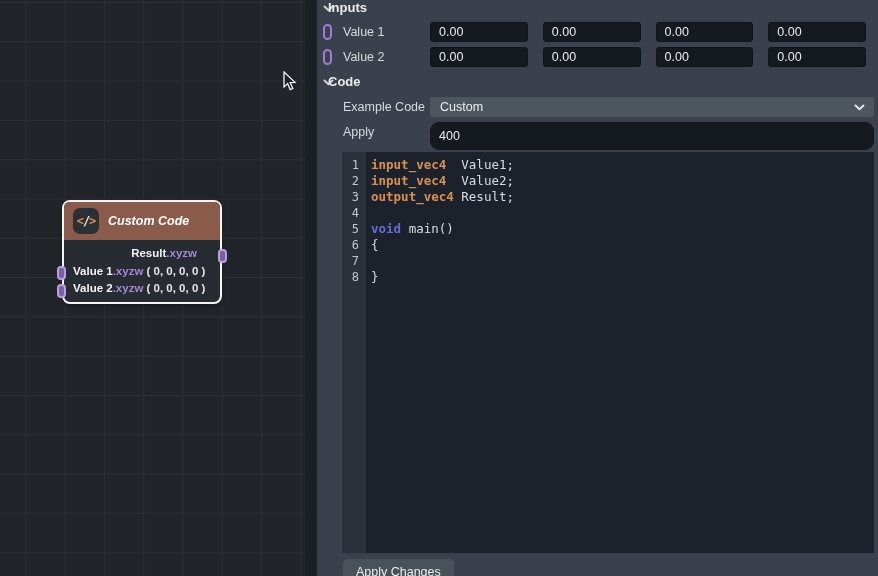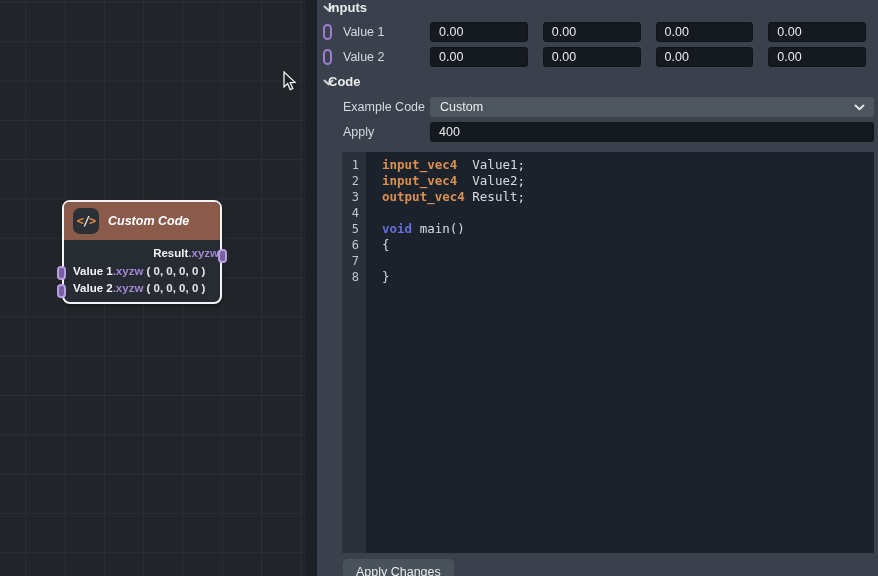--- a/index.html
+++ b/index.html
@@ -32,21 +32,21 @@
   .node-icon {
     width:26px; height:26px; border-radius:7px; background:#2b2f36;
     display:flex; align-items:center; justify-content:center;
     font-family:"DejaVu Sans Mono", monospace; font-weight:bold; font-size:12px; letter-spacing:-1px;
   }
   .node-icon .bracket { color:#e78c3a; }
   .node-icon .slash   { color:#e6e7e9; }
   .node-title { color:#ffffff; font-weight:bold; font-size:12.5px;font-style:italic; }
   .node-body { padding-top:5px; }
   .prow { height:17.5px; line-height:17.5px; font-size:11.5px; white-space:nowrap; }
-  .prow.out { text-align:right; padding-right:1px; }
+  .prow.out { text-align:right; padding-right:23px; }
   .prow.in  { padding-left:9px; }
   .pname  { color:#f2f3f5; font-weight:bold; }
   .psuffix{ color:#a289d4; font-weight:bold; }
   .pvalue { color:#e4e6e9; font-weight:bold; }
   .pill {
     position:absolute; width:9px; height:14px; background:#7a5fa2;
     border:2px solid #b7a0e2; border-radius:4px;
   }
   .pill.p-out { right:-7px; top:47px; }
   .pill.p-in1 { left:-7px;  top:64px; }
@@ -80,37 +80,37 @@
 
   .field-row { position:absolute; left:0; width:100%; height:20px; }
   .fr-example { top:97px;padding-left:40px; } .fr-height { top:122px; }
   .dropdown {
     position:absolute; left:113px; right:4px; top:0; height:20px; background:#4d555f;
     border-radius:3px; color:#eceef0; font-size:12.5px; line-height:20px; padding:0 10px;
     cursor:default;
   }
   .dropdown .dd-chev { position:absolute; right:9px; top:7px; }
   .text-field {
-    position:absolute; left:113px; right:4px; top:0; height:20px; background:#151a21;
-    border:1px solid #10141a; border-radius:3px; color:#e9ebed; font-size:12.5px;
+    position:absolute; left:113px; right:4px; top:0; height:28px; background:#151a21;
+    border:1px solid #10141a; border-radius:9px; color:#e9ebed; font-size:12.5px;
     padding:0 8px; font-family:"Liberation Sans", sans-serif; outline:none;
   }
 
   
   .editor {
     position:absolute; left:25px; right:4px; top:152px; height:401px;
     background:#1c222b; overflow:hidden;
     font-family:"DejaVu Sans Mono", monospace;
   }
   .gutter-bg { position:absolute; left:0; top:0; bottom:0; width:24px; background:#2a313b; }
   .code-lines { position:absolute; left:0; top:5px; right:0; }
   .code-line { display:flex; height:16px; line-height:16px; }
   .ln { width:24px; flex:0 0 24px; text-align:right; padding-right:7px;
         color:#c1c7cf; font-size:12px; }
-  .code-text { padding-left:16px; white-space:pre; font-size:12.5px; }
+  .code-text { padding-left:5px; white-space:pre; font-size:12.5px; }
   .tok-type    { color:#d99050; font-weight:bold; }
   .tok-keyword { color:#666cd8; font-weight:bold; }
   .tok-plain   { color:#d9dce0; }
 
   .apply-btn {
     position:absolute; left:26px; top:559px; height:26px; padding:0 13px;
     background:#49525b; border:none; border-radius:5px; color:#eceef0;
     font-size:12.5px; font-family:"Liberation Sans", sans-serif; cursor:default;
   }
 </style>

